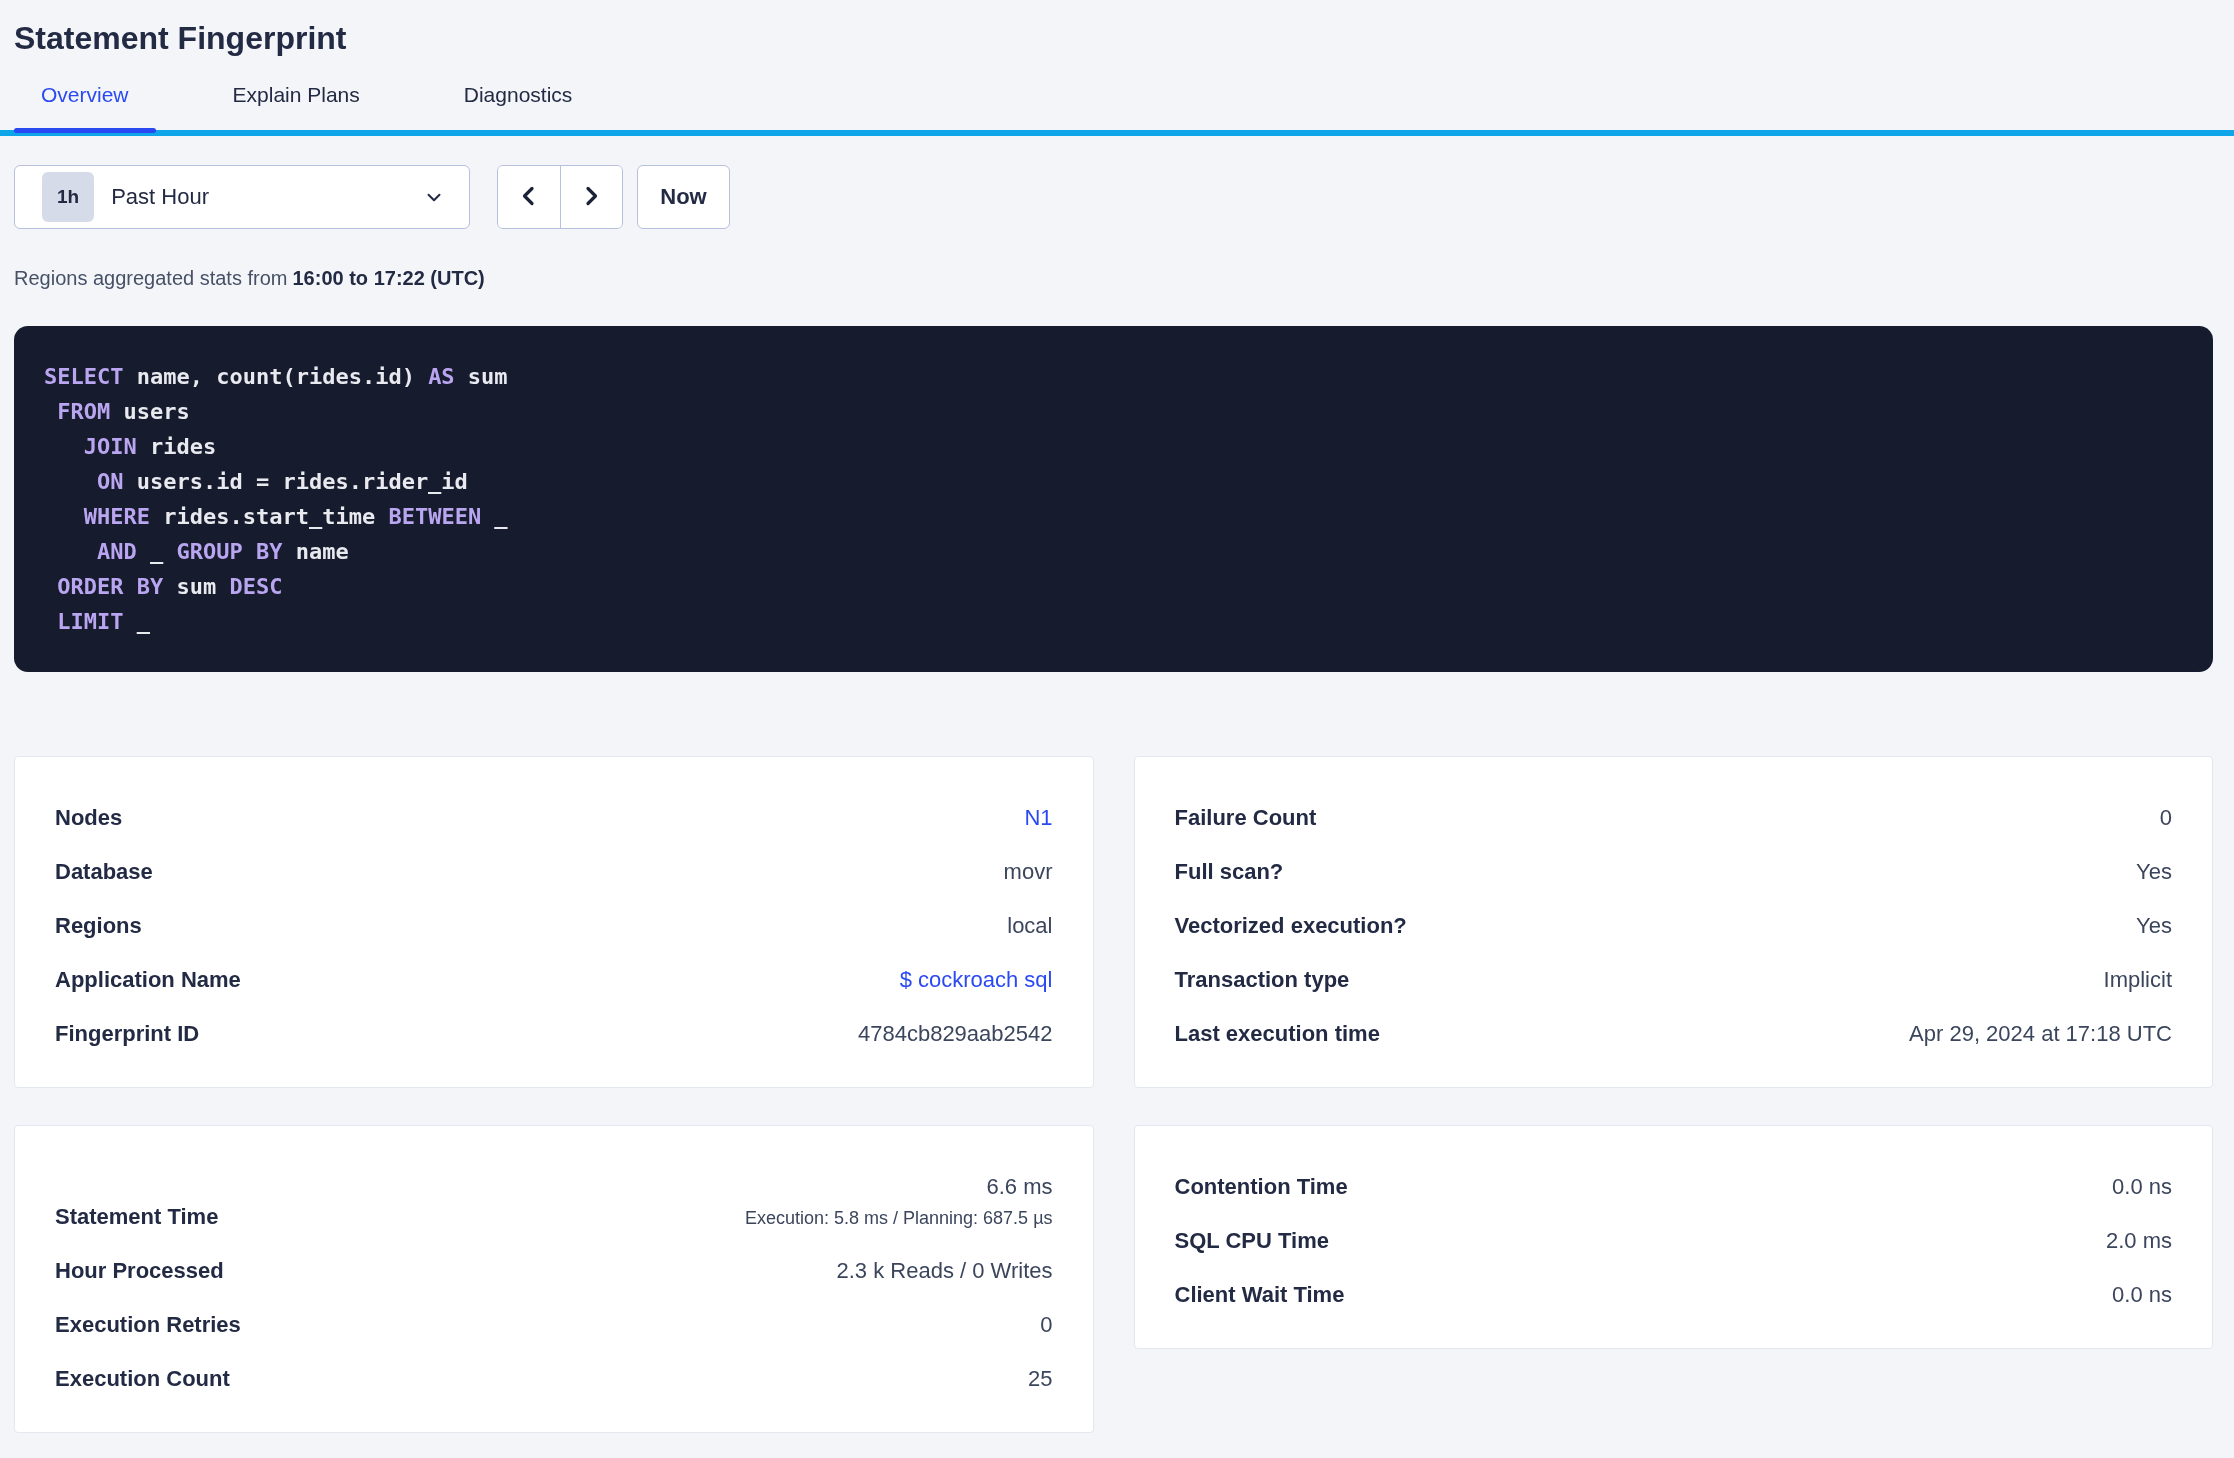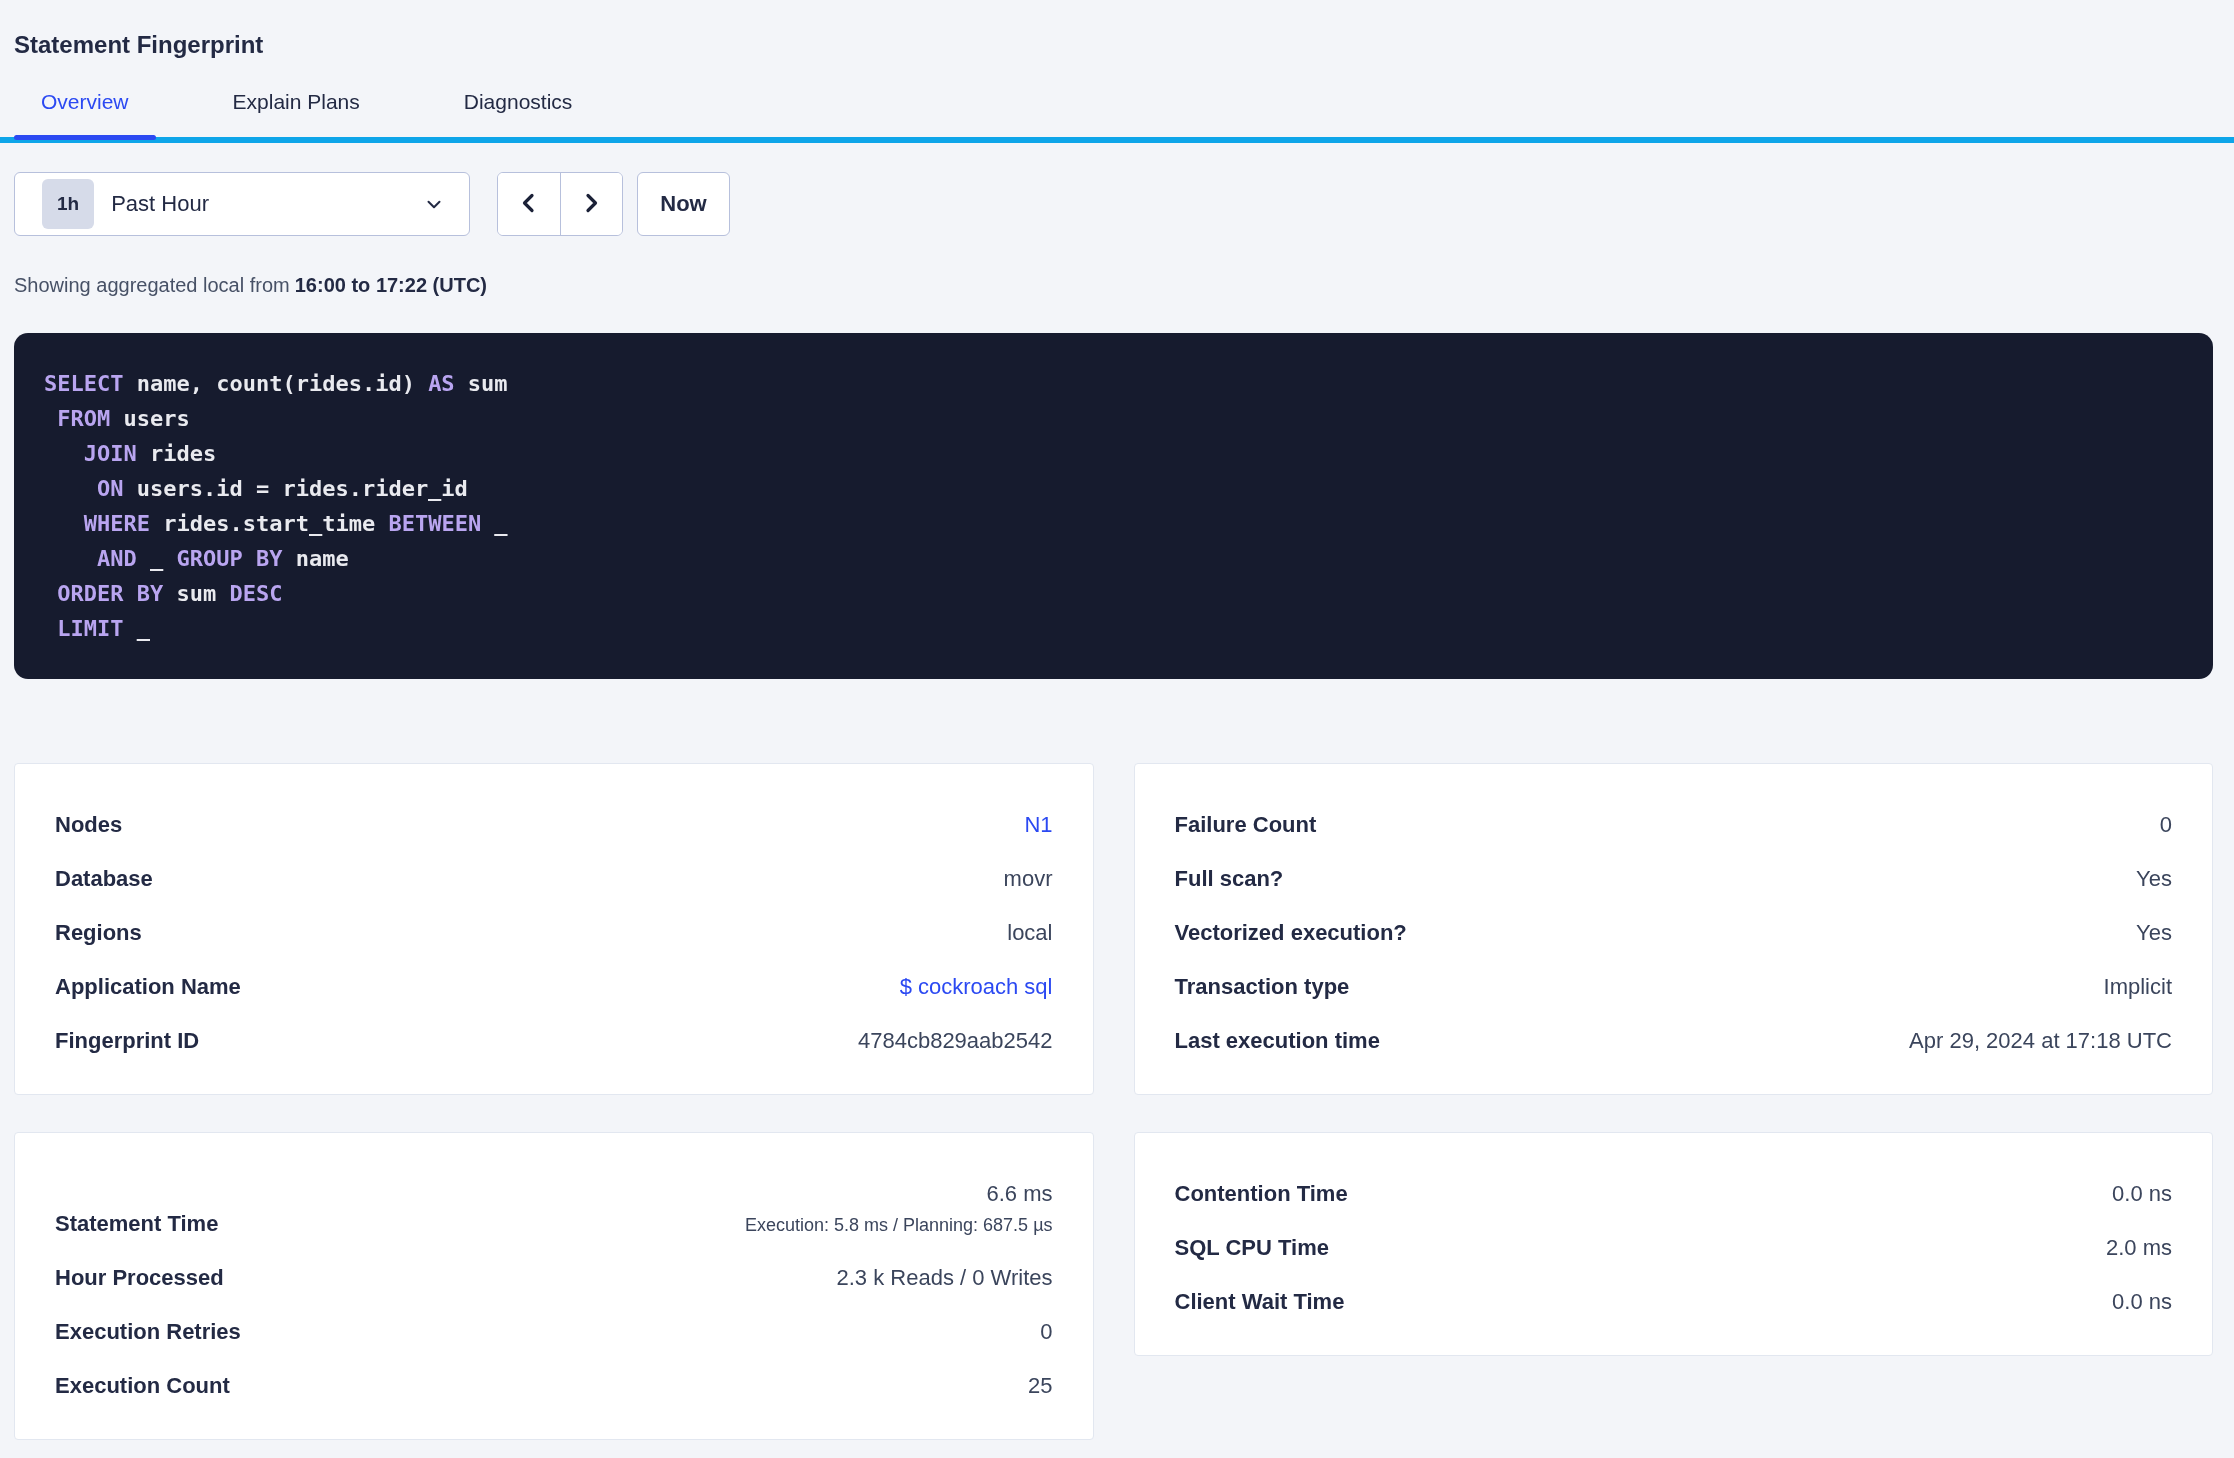--- a/index.html
+++ b/index.html
@@ -17,22 +17,22 @@
   *{box-sizing:border-box;margin:0;padding:0;}
   html,body{margin:0;padding:0;}
   body{
     width:2234px;height:1458px;overflow:hidden;
     background:var(--page-bg);
     font-family:"Liberation Sans",sans-serif;
     color:var(--ink);
   }
   .content{padding:0 21px 0 14px;}
   .page-title{
-    padding-top:29px;
-    font-size:24px;line-height:32px;font-weight:700;color:var(--ink);
+    padding-top:22px;
+    font-size:32px;line-height:32px;font-weight:700;color:var(--ink);
   }
   
   .tabs{
     display:flex;margin-top:28px;
     border-bottom:6px solid #0ea5e9;
     padding-left:14px;padding-right:30px;
   }
   .tab{
     position:relative;
     font-size:21px;line-height:26px;color:var(--ink);
@@ -142,21 +142,21 @@
           <svg width="24" height="24" viewBox="0 0 24 24" fill="none">
               <path d="M9 4.5 L16.5 12 L9 19.5" stroke="#1b2137" stroke-width="3.2" stroke-linecap="round" stroke-linejoin="round"></path>
             </svg>
         </span>
       </button>
     </div>
     <button class="ctl now-btn">Now</button>
   </div>
 
   <div class="stats-line">
-    <span>Showing aggregated local from</span><span class="range">16:00 to 17:22 (UTC)</span>
+    <span>Regions aggregated stats from</span><span class="range">16:00 to 17:22 (UTC)</span>
   </div>
 
   <div class="sql-box">
     <pre id="sql-pre"><span class="kw">SELECT</span><span> name, count(rides.id) </span><span class="kw">AS</span><span> sum</span>
 <span> </span><span class="kw">FROM</span><span> users</span>
 <span>   </span><span class="kw">JOIN</span><span> rides</span>
 <span>    </span><span class="kw">ON</span><span> users.id = rides.rider_id</span>
 <span>   </span><span class="kw">WHERE</span><span> rides.start_time </span><span class="kw">BETWEEN</span><span> _</span>
 <span>    </span><span class="kw">AND</span><span> _ </span><span class="kw">GROUP BY</span><span> name</span>
 <span> </span><span class="kw">ORDER BY</span><span> sum </span><span class="kw">DESC</span>

